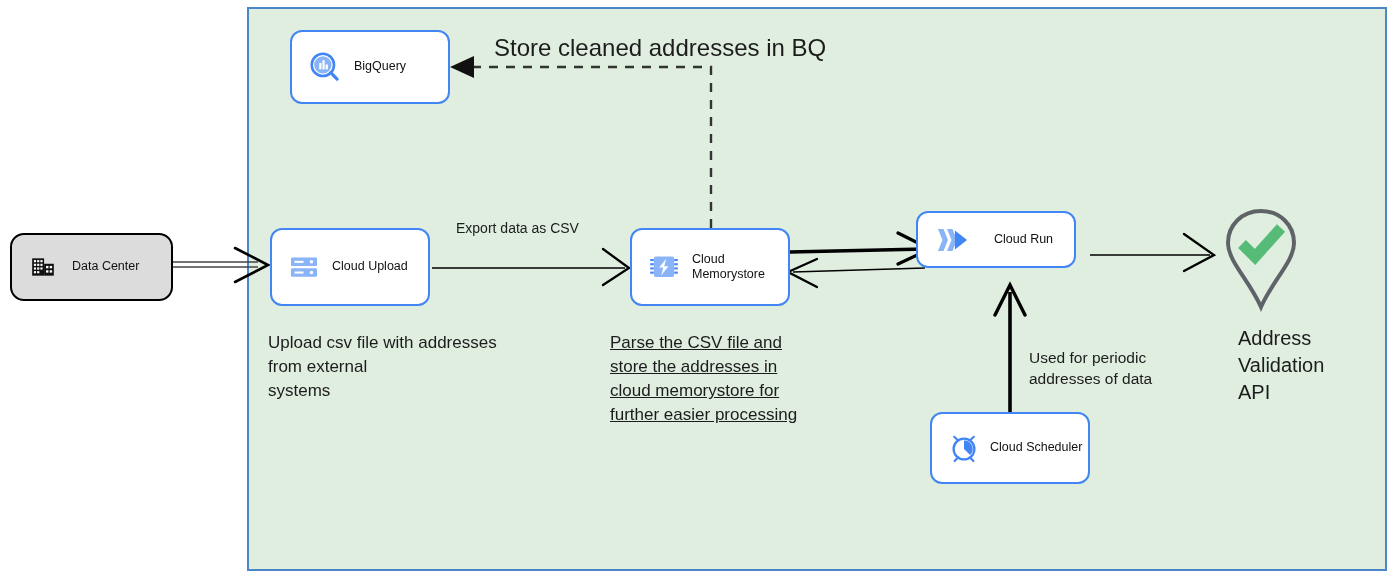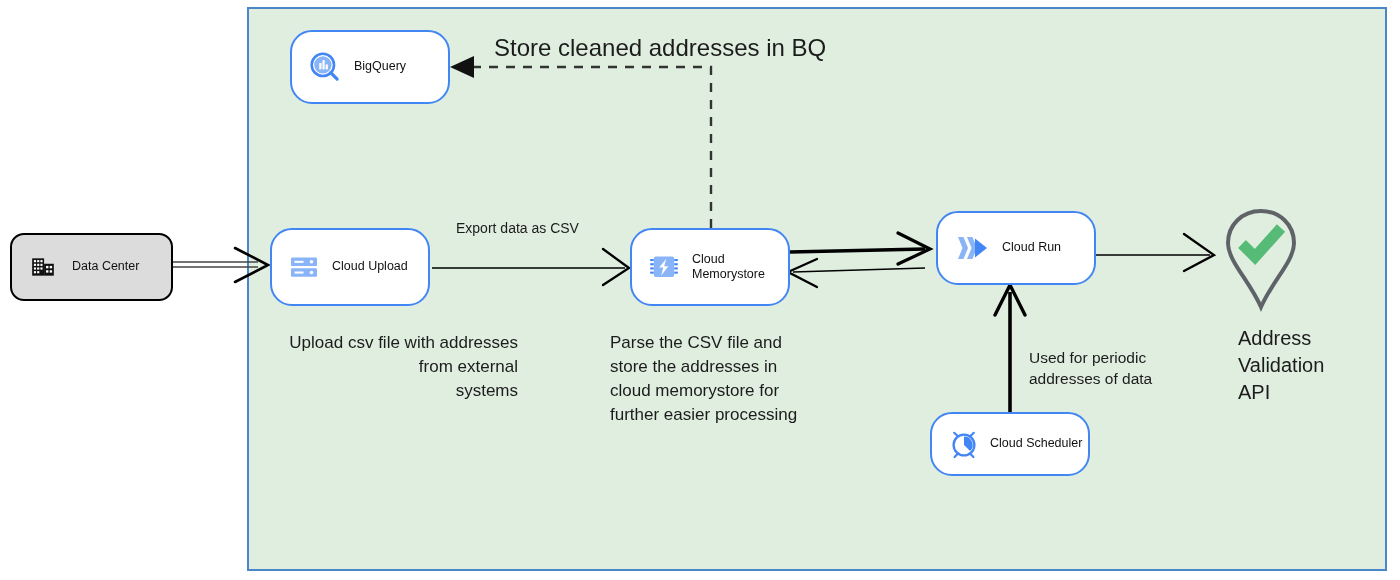--- a/index.html
+++ b/index.html
@@ -39,21 +39,21 @@
     box-sizing: border-box;
   }
   
   .node {
     position: absolute;
     box-sizing: border-box;
     display: flex;
     align-items: center;
     background: #ffffff;
     border: 2px solid #4285f4;
-    border-radius: 22px;
+    border-radius: 12px;
   }
   .node .node-icon {
     flex: 0 0 auto;
     display: flex;
     align-items: center;
     justify-content: center;
   }
   .node .node-label {
     flex: 1 1 auto;
     font-size: 12.5px;
@@ -66,42 +66,42 @@
     background: #dcdcdc;
     border: 2.5px solid #000000;
     border-radius: 14px;
   }
   .node.onprem .node-label { font-size: 12.5px; }
 
   #node-datacenter { left: 10px;  top: 233px; width: 163px; height: 68px; padding-left: 18px; }
   #node-bigquery   { left: 290px; top: 30px;  width: 160px; height: 74px; padding-left: 16px; }
   #node-storage    { left: 270px; top: 228px; width: 160px; height: 78px; padding-left: 16px; }
   #node-memorystore{ left: 630px; top: 228px; width: 160px; height: 78px; padding-left: 16px; }
-  #node-cloudrun   { left: 936px; top: 211px; width: 160px; height: 74px; padding-left: 16px; }
-  #node-scheduler  { left: 930px; top: 412px; width: 160px; height: 64px; padding-left: 16px; }
+  #node-cloudrun   { left: 916px; top: 211px; width: 160px; height: 57px; padding-left: 16px; gap: 12px; }
+  #node-scheduler  { left: 930px; top: 412px; width: 160px; height: 72px; padding-left: 16px; }
 
   #node-datacenter .node-icon { margin-right: 16px; }
   #node-bigquery   .node-icon { margin-right: 12px; }
   #node-storage    .node-icon { margin-right: 12px; }
   #node-memorystore .node-icon { margin-right: 12px; }
   #node-cloudrun   .node-icon { margin-right: 12px; }
   #node-scheduler  .node-icon { margin-right: 10px; }
 
   
   .free-text {
     position: absolute;
     font-size: 17px;
     line-height: 1.42;
     color: #1c1c1c;
     white-space: pre-line;
   }
   #label-store-bq     { left: 494px; top: 31px;  font-size: 24px; }
   #label-export-csv   { left: 456px; top: 219px; font-size: 14px; }
-  #caption-upload     { left: 268px; top: 331px; width: 250px; text-align: right; }
-  #caption-parse      { left: 610px; top: 331px; width: 260px; }
+  #caption-upload     { left: 268px; top: 331px; width: 250px; }
+  #caption-parse      { left: 610px; top: 331px; width: 260px; text-decoration: underline; }
   #caption-scheduler  { left: 1029px; top: 347px; width: 210px; font-size: 15.5px; line-height: 1.38; }
   #label-avapi        { left: 1238px; top: 325px; width: 150px; font-size: 20px; line-height: 1.35; }
 </style>
 </head>
 <body>
 
 <div id="canvas">
 
   <div class="gcp-container"></div>
 

